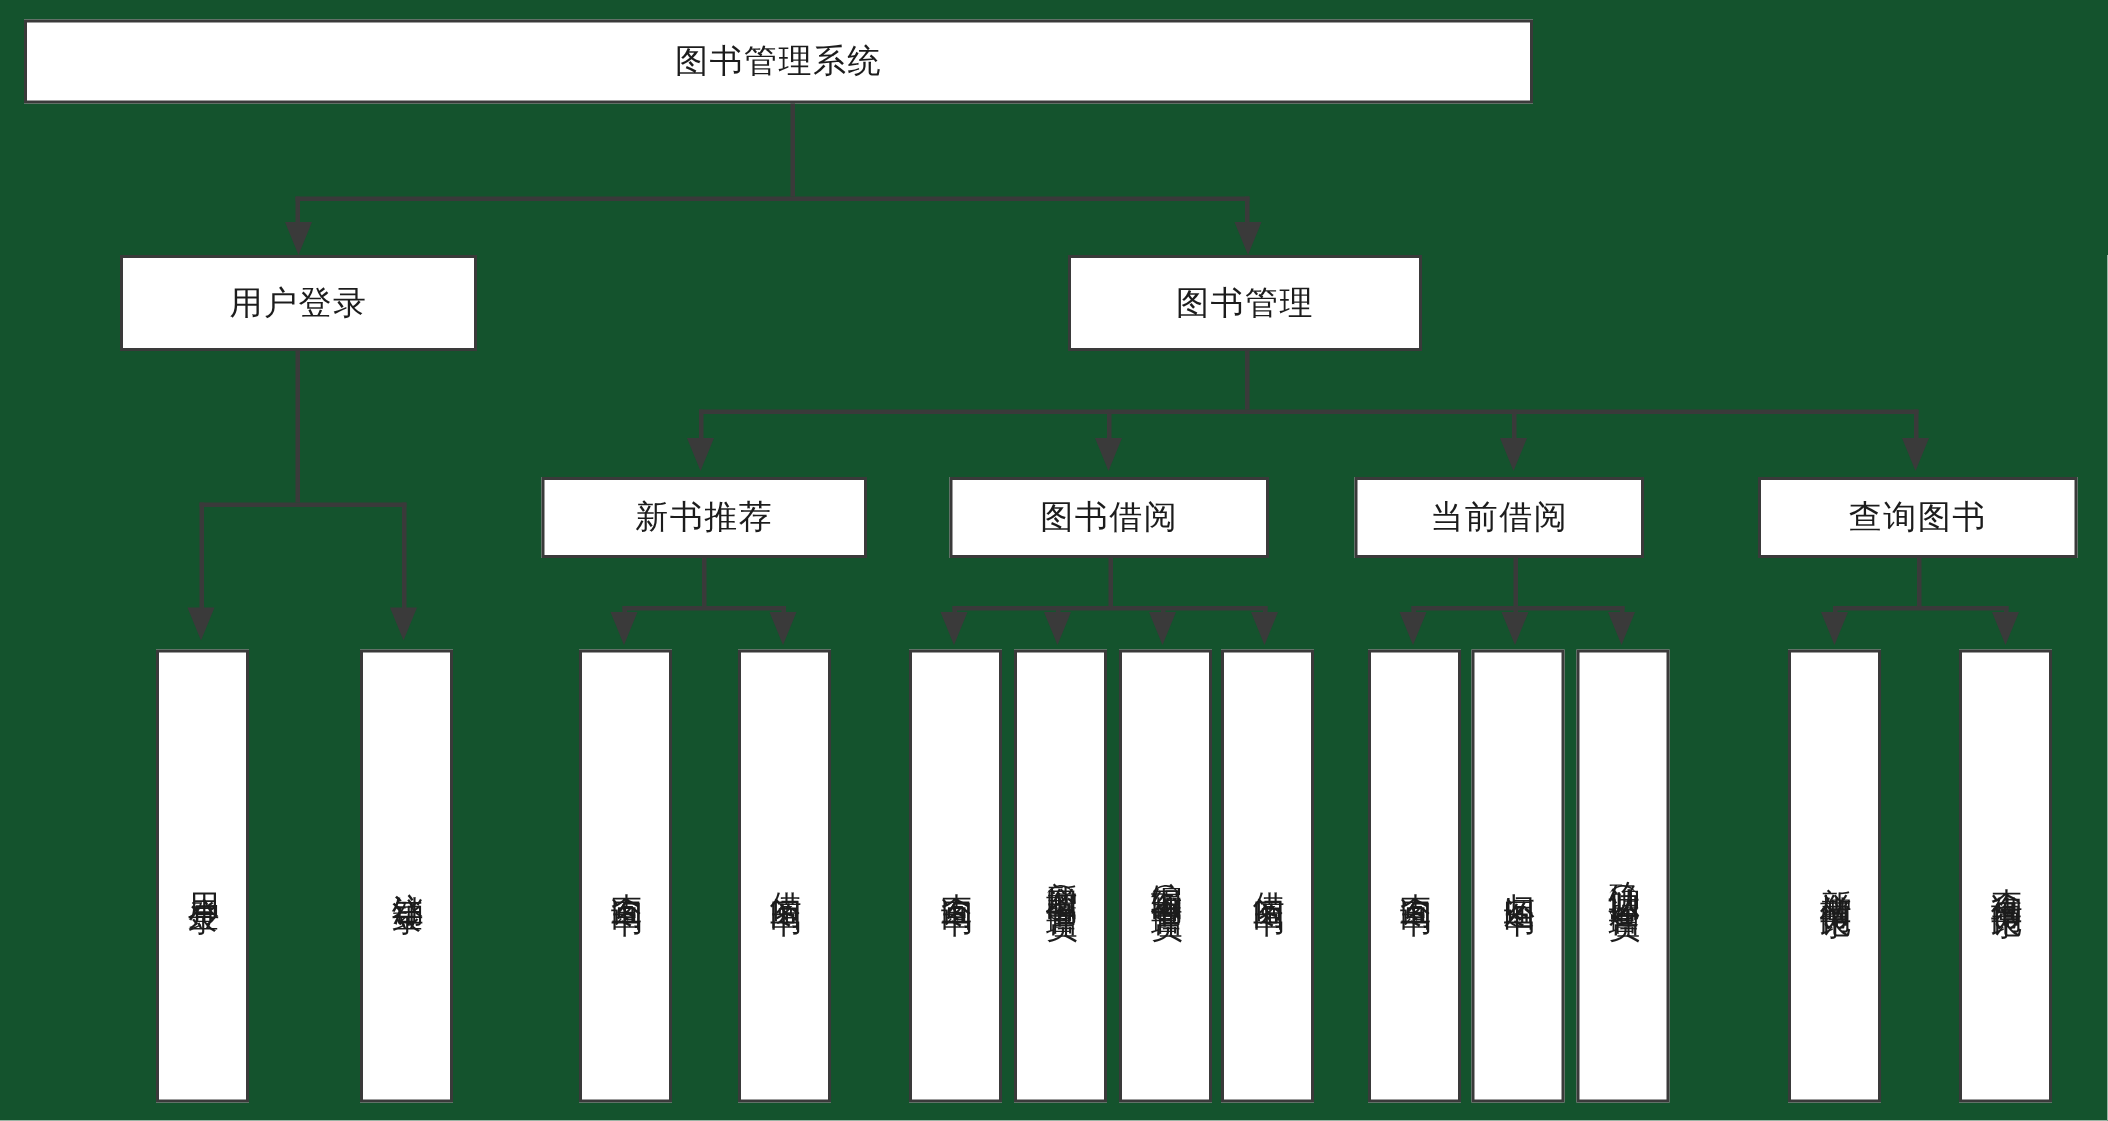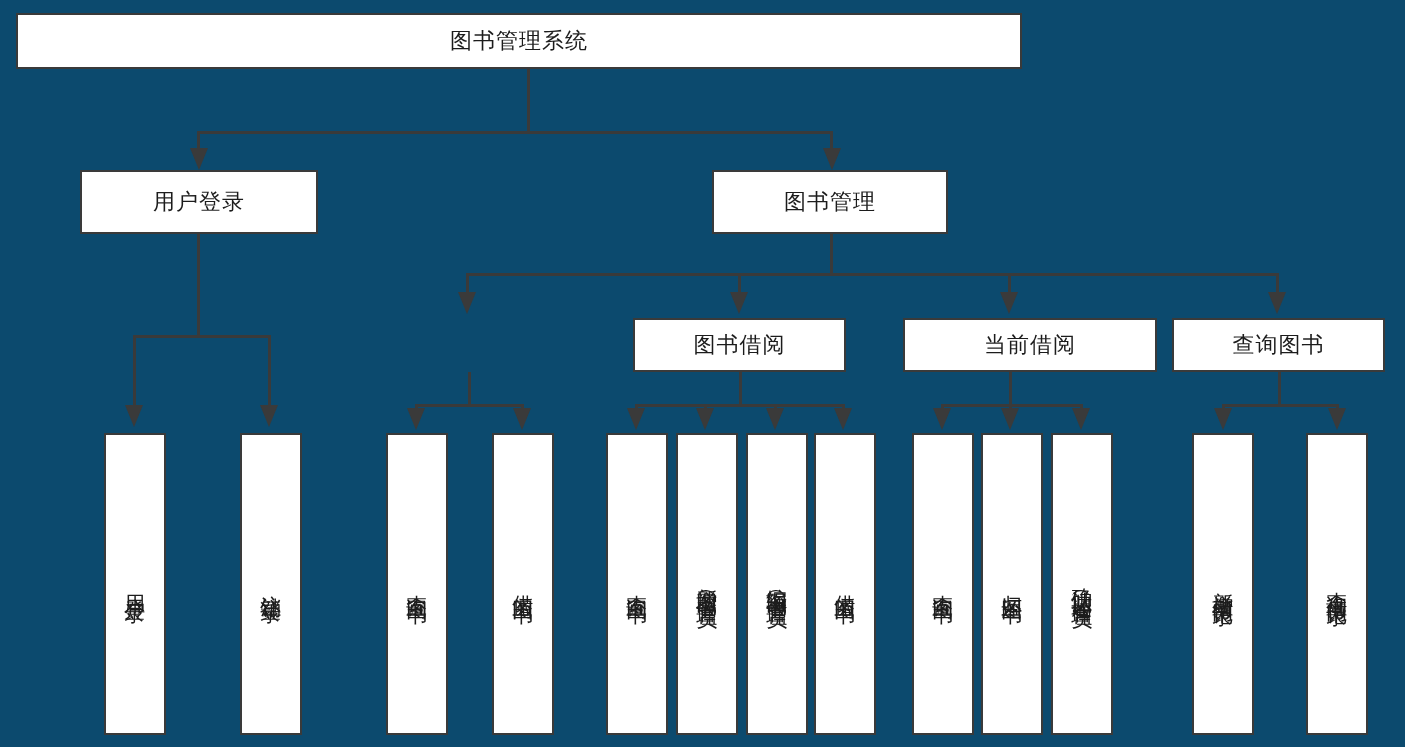--- a/index.html
+++ b/index.html
@@ -4,21 +4,21 @@
 <style>
   html, body {
     margin: 0;
     padding: 0;
     background: #ffffff;
   }
   #canvas {
     position: relative;
     width: 1405px;
     height: 747px;
-    background: #0c4a6e;
+    background: #14532d;
     font-family: "Liberation Sans", "DejaVu Sans", sans-serif;
     overflow: hidden;
   }
   .node {
     position: absolute;
     box-sizing: border-box;
     border: 2px solid #3a3a3a;
     background: #ffffff;
     display: flex;
     align-items: center;
@@ -113,24 +113,27 @@
 
   <div class="line vert" style="left:738px; top:273px; width:3px; height:22px;"></div>
   <div class="arrow" style="left:730px; top:292px;"></div>
 
   <div class="line vert" style="left:1008px; top:273px; width:3px; height:22px;"></div>
   <div class="arrow" style="left:1000px; top:292px;"></div>
 
   <div class="line vert" style="left:1276px; top:273px; width:3px; height:22px;"></div>
   <div class="arrow" style="left:1268px; top:292px;"></div>
 
+  <div class="node h" style="left:361px; top:318px; width:217px; height:54px;">
+    <span class="hlabel">新书推荐</span>
+  </div>
   <div class="node h" style="left:633px; top:318px; width:213px; height:54px;">
     <span class="hlabel">图书借阅</span>
   </div>
-  <div class="node h" style="left:903px; top:318px; width:254px; height:54px;">
+  <div class="node h" style="left:903px; top:318px; width:193px; height:54px;">
     <span class="hlabel">当前借阅</span>
   </div>
   <div class="node h" style="left:1172px; top:318px; width:213px; height:54px;">
     <span class="hlabel">查询图书</span>
   </div>
 
   <div class="line vert" style="left:468px; top:372px; width:3px; height:32px;"></div>
   <div class="line horz" style="left:415px; top:404px; width:109px; height:3px;"></div>
   <div class="line vert" style="left:415px; top:404px; width:3px; height:8px;"></div>
   <div class="arrow" style="left:407px; top:408px;"></div>

